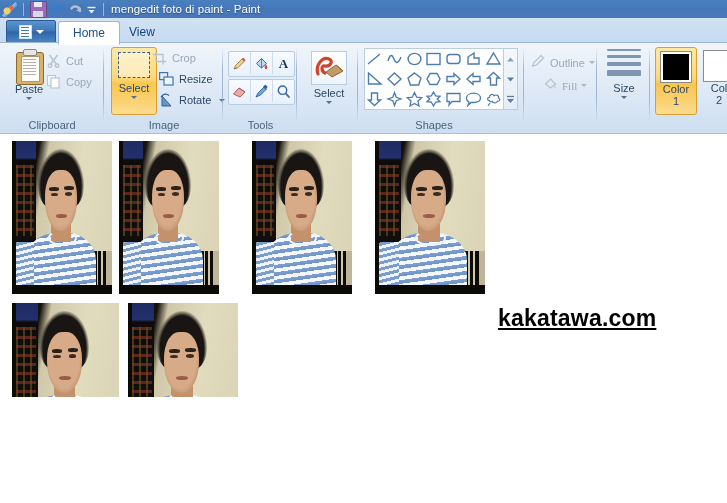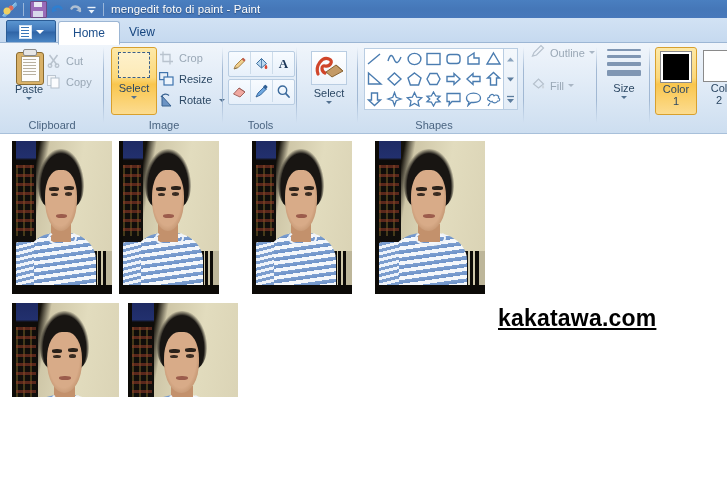--- a/index.html
+++ b/index.html
@@ -286,21 +286,21 @@
       <div class="grp-div" style="left:103px;"></div>
     </div>
 
     <div class="grp" id="image">
       <div class="select-btn">
         <span class="sel-marquee"></span>
         <span class="lbl" style="margin-top:4px;">Select</span>
         <span class="caret"></span>
       </div>
 
-      <div class="mini-row" style="left:54px;top:8px;">
+      <div class="mini-row" style="left:47px;top:8px;">
         <span class="ico-crop">
           <svg width="15" height="14" viewBox="0 0 15 14">
             <path d="M4 0.5 V10.5 H14" stroke="#b9c3ce" stroke-width="1.3" fill="none"></path>
             <path d="M1 3.5 H11 V13.5" stroke="#b9c3ce" stroke-width="1.3" fill="none"></path>
           </svg>
         </span>
         <span class="lbl-dim">Crop</span>
       </div>
 
       <div class="mini-row" style="left:54px;top:29px;">
@@ -515,30 +515,30 @@
               <path d="M1 1.5 H8" stroke="#5d7d9e" stroke-width="1.3"></path>
               <path d="M4.5 8 L1 4 L8 4 Z" fill="#5d7d9e"></path>
             </svg>
           </div>
       </div>
       <div class="grp-label" style="left:0;width:150px;">Shapes</div>
       <div class="grp-div" style="left:164px;"></div>
     </div>
 
     <div class="grp" id="ofill">
-      <div class="of-row" style="left:6px;top:0;">
+      <div class="of-row" style="left:6px;top:10px;">
         <span>
           <svg width="15" height="15" viewBox="0 0 15 15">
             <path d="M1.5 13 L3 9.5 L10 2.5 L12.5 5 L5.5 12 Z" fill="none" stroke="#b6c1cd" stroke-width="1.2"></path>
           </svg>
         </span>
         <span class="lbl-dim">Outline</span>
         <span class="caret caret-dim" style="margin-top:0;"></span>
       </div>
-      <div class="of-row" style="left:6px;top:33px;">
+      <div class="of-row" style="left:18px;top:33px;font-family:Liberation Serif, serif;">
         <span>
           <svg width="15" height="15" viewBox="0 0 15 15">
             <path d="M2.5 8 L7.5 3 L12.5 8 L7.5 12 Z" fill="none" stroke="#b6c1cd" stroke-width="1.2"></path>
             <path d="M12 8.5 C13.6 10.3 13.6 12.6 12 12.6 C10.4 12.6 10.4 10.3 12 8.5 Z" fill="#cdd6df"></path>
           </svg>
         </span>
         <span class="lbl-dim">Fill</span>
         <span class="caret caret-dim" style="margin-top:0;"></span>
       </div>
       <div class="grp-div" style="left:71px;"></div>

